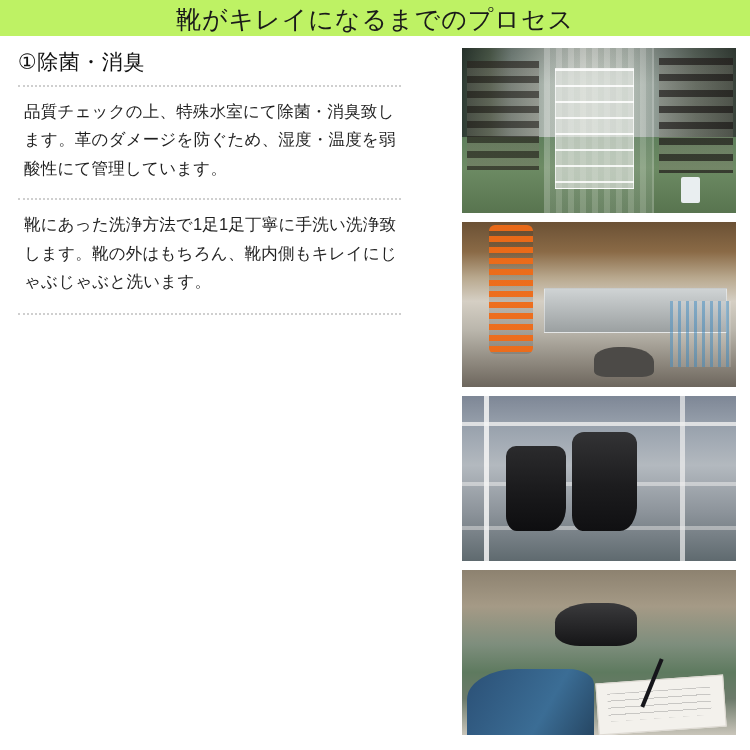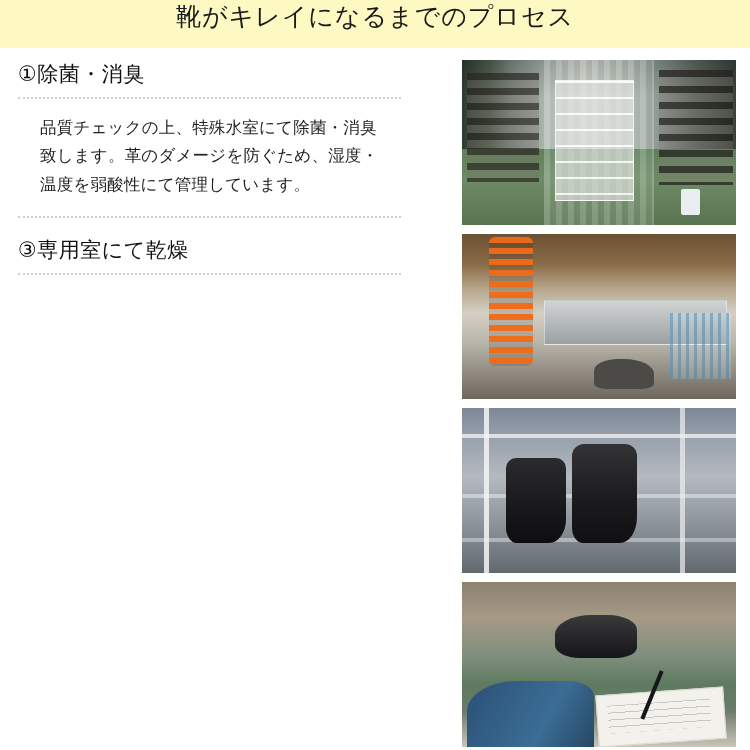--- a/index.html
+++ b/index.html
@@ -13,24 +13,24 @@
     font-family: "Liberation Sans", sans-serif;
     overflow: hidden;
   }
   .page {
     position: relative;
     width: 750px;
     height: 750px;
     background: #ffffff;
   }
   .header {
-    height: 48px;
-    background: #fef9c3;
+    height: 36px;
+    background: #bef264;
     display: flex;
-    align-items: flex-start;
+    align-items: flex-end;
     justify-content: center;
   }
   .header-title {
     font-size: 25px;
     letter-spacing: 1px;
     color: #1a1a1a;
     font-family: "DejaVu Sans", "Liberation Sans", sans-serif;
     font-weight: 500;
   }
   .body {
@@ -67,22 +67,22 @@
   }
   .divider {
     border: 0;
     border-top: 2px dotted #cfcfcf;
     margin: 0 0 10px 0;
   }
   .step-text {
     font-size: 16.5px;
     line-height: 1.72;
     color: #1f1f1f;
-    font-family: Liberation Mono, monospace;
-    margin: 16px;
+    font-family: Liberation Sans, sans-serif;
+    margin: 0;
     padding-left: 6px;
     letter-spacing: 0.2px;
   }
   .step-1 { margin-bottom: 16px; }
   .step-2 { margin-bottom: 18px; }
   .step-3 { margin-bottom: 30px; }
   .photo {
     width: 274px;
     height: 165px;
     position: relative;
@@ -305,24 +305,24 @@
     <div class="left-col">
 
       <div class="step step-1">
         <h2 class="step-title">①除菌・消臭</h2>
         <hr class="divider">
         <p class="step-text">品質チェックの上、特殊水室にて除菌・消臭致します。革のダメージを防ぐため、湿度・温度を弱酸性にて管理しています。</p>
       </div>
 
       <div class="step step-2">
         <hr class="divider">
+        <p class="step-text">靴にあった洗浄方法で1足1足丁寧に手洗い洗浄致します。靴の外はもちろん、靴内側もキレイにじゃぶじゃぶと洗います。</p>
       </div>
 
       <div class="step step-3">
-        <h2 class="step-title">③専用室にて乾燥</h2>
         <hr class="divider">
       </div>
 
 
     </div>
 
     <div class="right-col">
 
       <div class="photo photo-1">
         <div class="ph1-curtain"></div>

